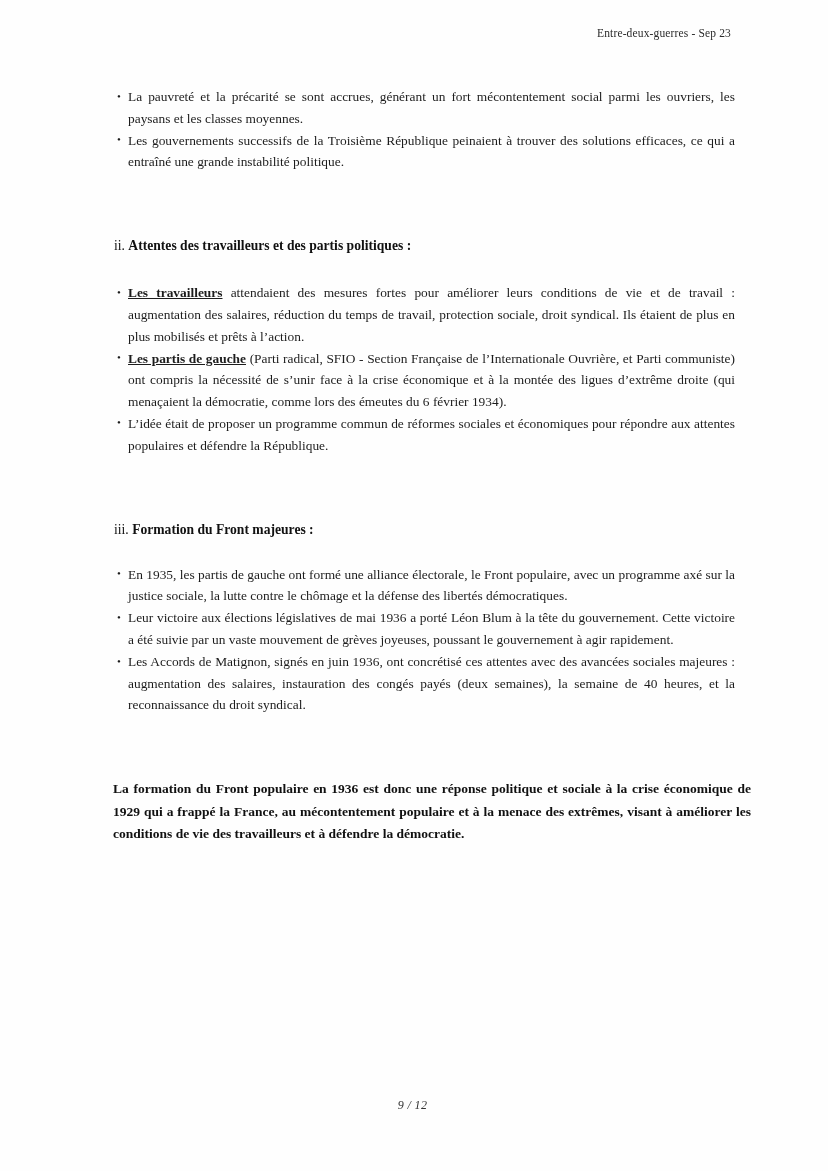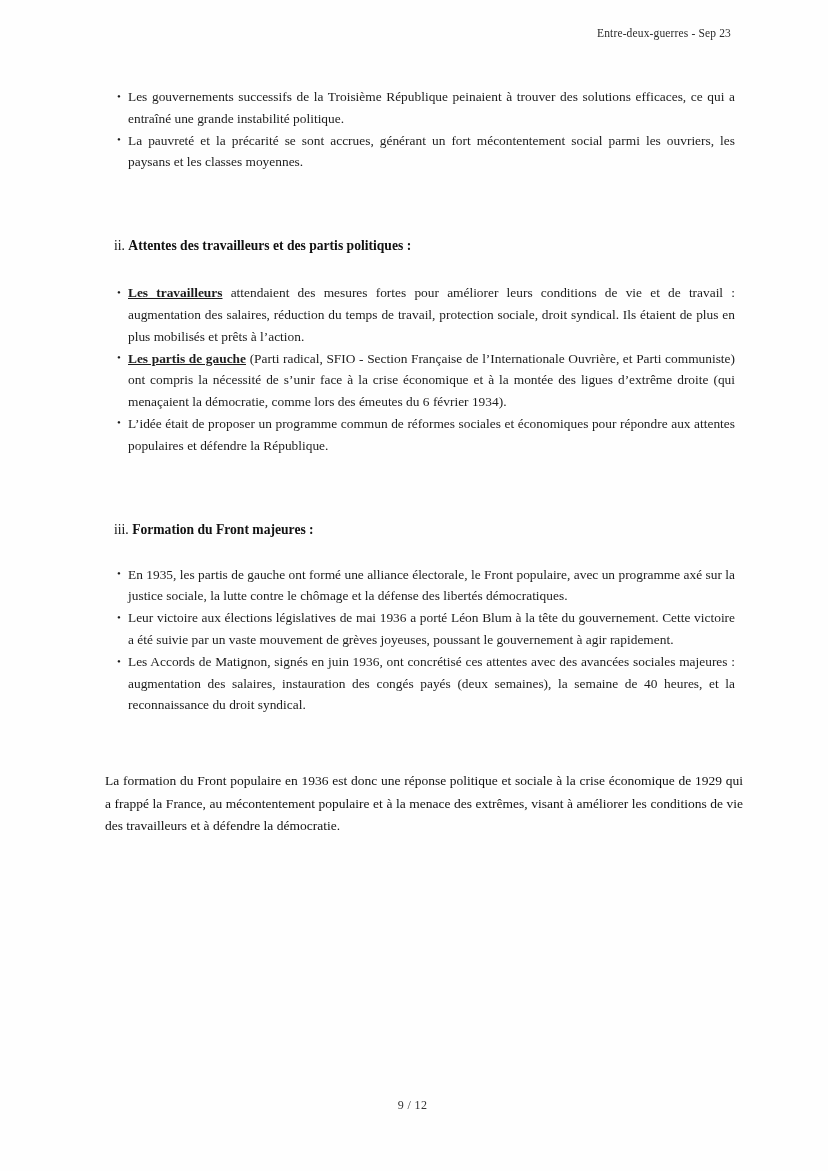--- a/index.html
+++ b/index.html
@@ -86,57 +86,58 @@
 
   
   .gap-after-list-1 { height: 62px; }
   .gap-after-head   { height: 26px; }
   .gap-after-list-2 { height: 62px; }
   .gap-after-head-2 { height: 24px; }
   .gap-before-concl { height: 46px; }
 
   
   .conclusion {
-    margin: 8px;
+    margin: 16px;
     width: 638px;
     font-size: 13.5px;
     line-height: 22.5px;
-    font-weight: normal;
+    font-weight: bold;
     text-align: justify;
     text-justify: inter-word;
     color: #111111;
   }
 
   
   .page-footer {
     position: absolute;
     left: 0;
     right: 3px;
     top: 1098px;
     text-align: center;
     font-size: 12px;
     color: #333333;
     letter-spacing: 0.4px;
+    font-style: italic;
   }
 </style>
 </head>
 <body>
 
 <div class="page">
 
   <div class="running-header">Entre-deux-guerres - Sep 23</div>
 
   <div class="content">
 
     <ul class="bullets">
       <li>
-        <span>Les gouvernements successifs de la Troisième République peinaient à trouver des solutions efficaces, ce qui a entraîné une grande instabilité politique.</span>
+        <span>La pauvreté et la précarité se sont accrues, générant un fort mécontentement social parmi les ouvriers, les paysans et les classes moyennes.</span>
       </li>
       <li>
-        <span>La pauvreté et la précarité se sont accrues, générant un fort mécontentement social parmi les ouvriers, les paysans et les classes moyennes.</span>
+        <span>Les gouvernements successifs de la Troisième République peinaient à trouver des solutions efficaces, ce qui a entraîné une grande instabilité politique.</span>
       </li>
     </ul>
 
     <div class="gap-after-list-1"></div>
 
     <p class="subheading">
       <span class="num">ii.</span><span>&nbsp;</span><span class="ttl">Attentes des travailleurs et des partis politiques :</span>
     </p>
 
     <div class="gap-after-head"></div>

